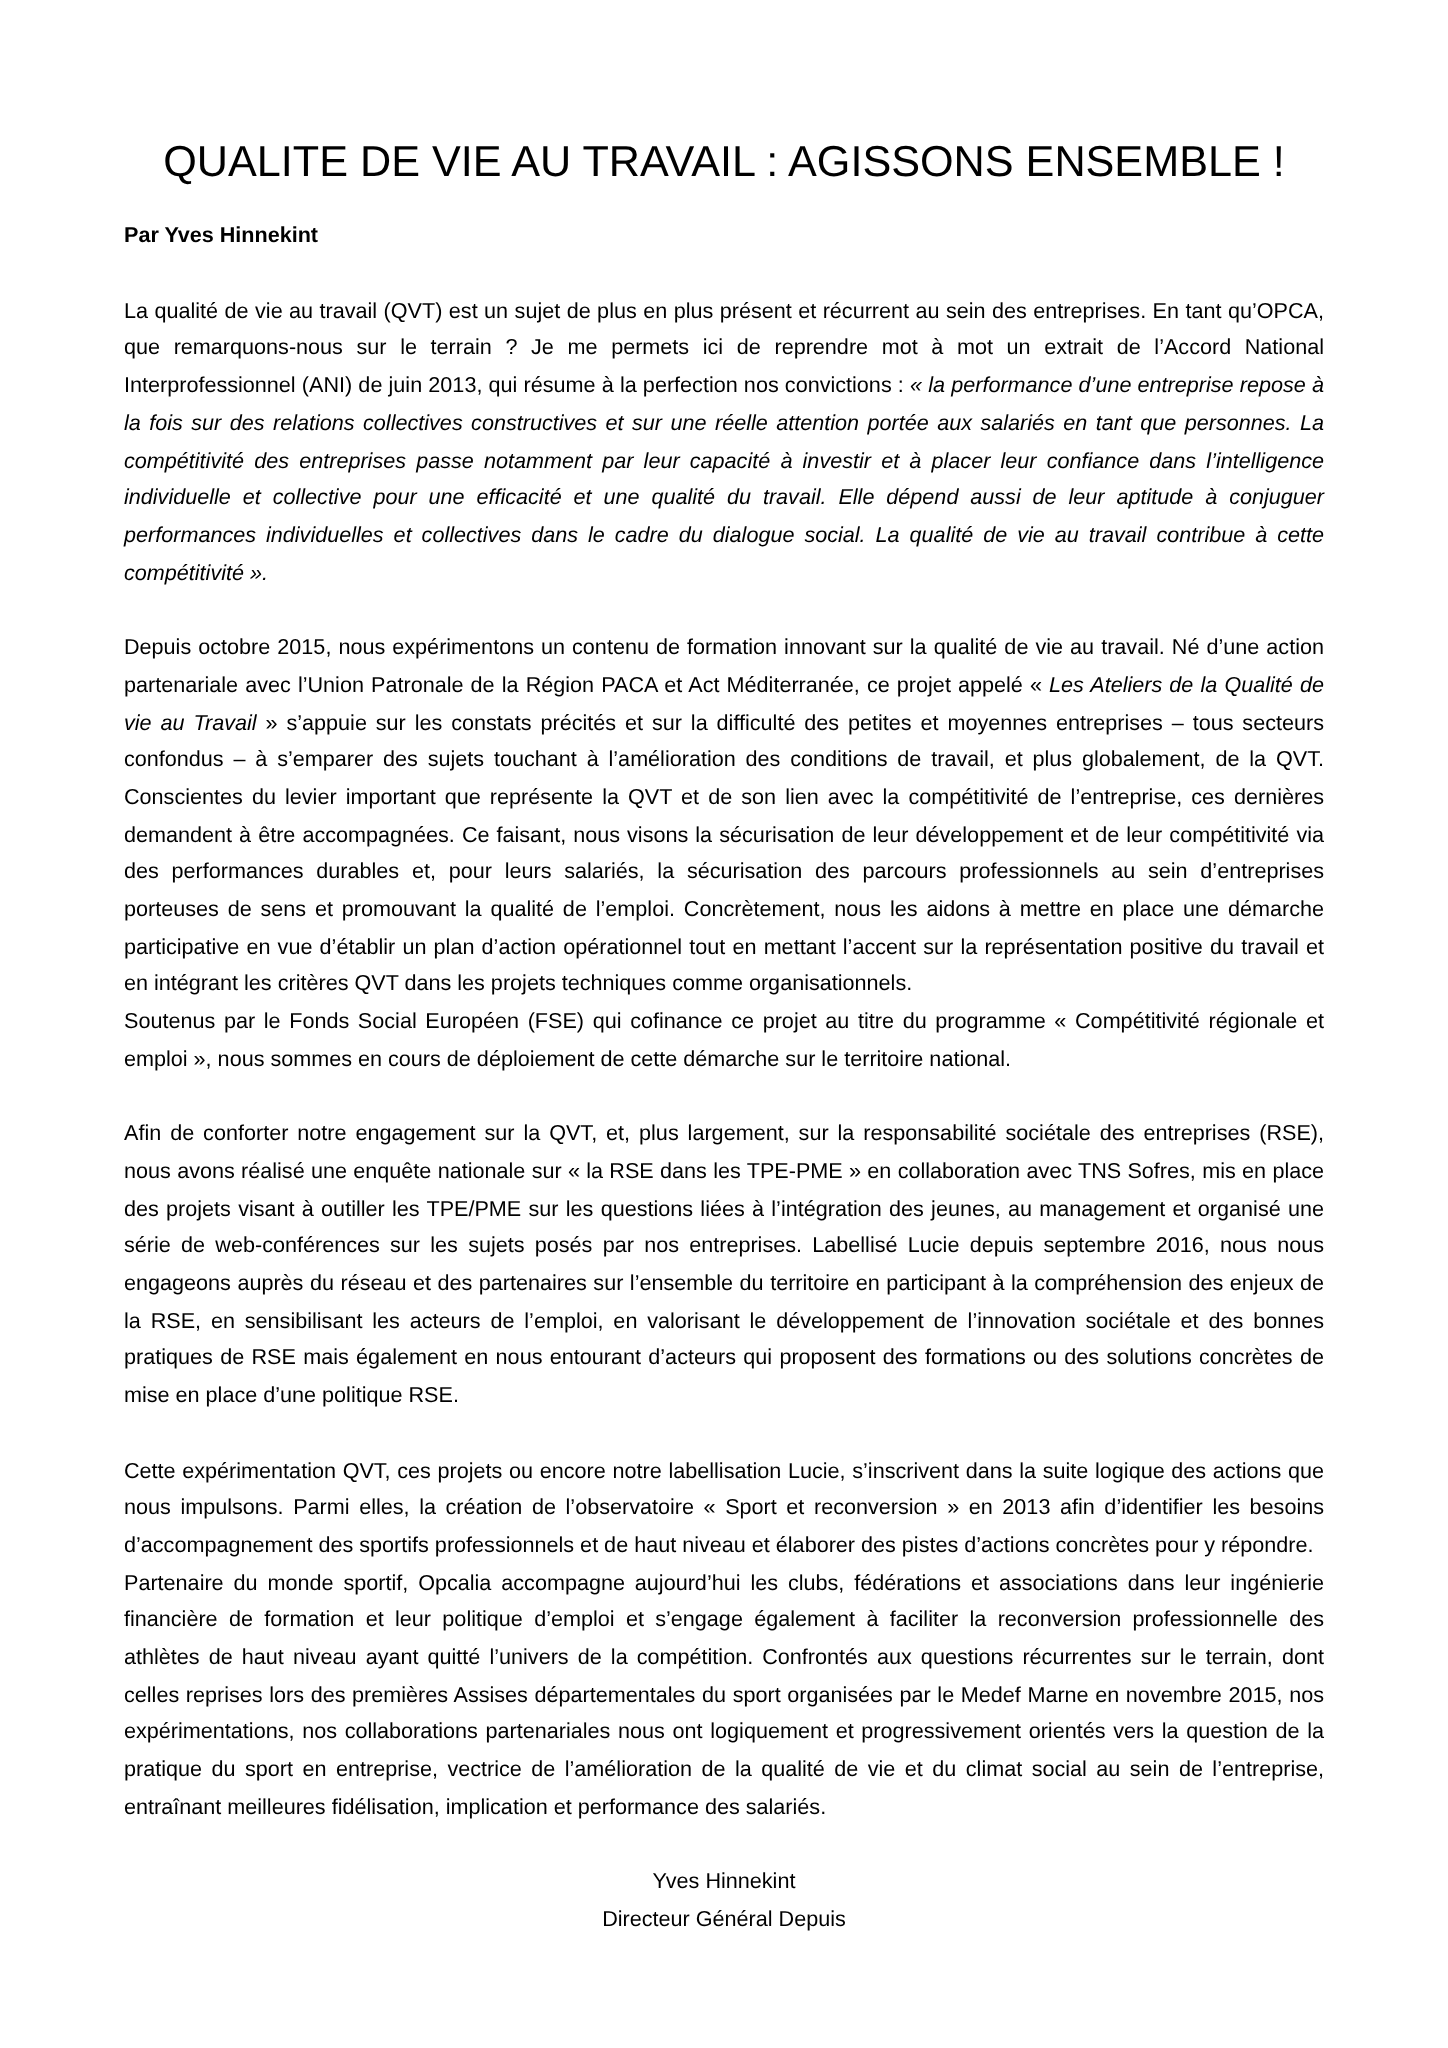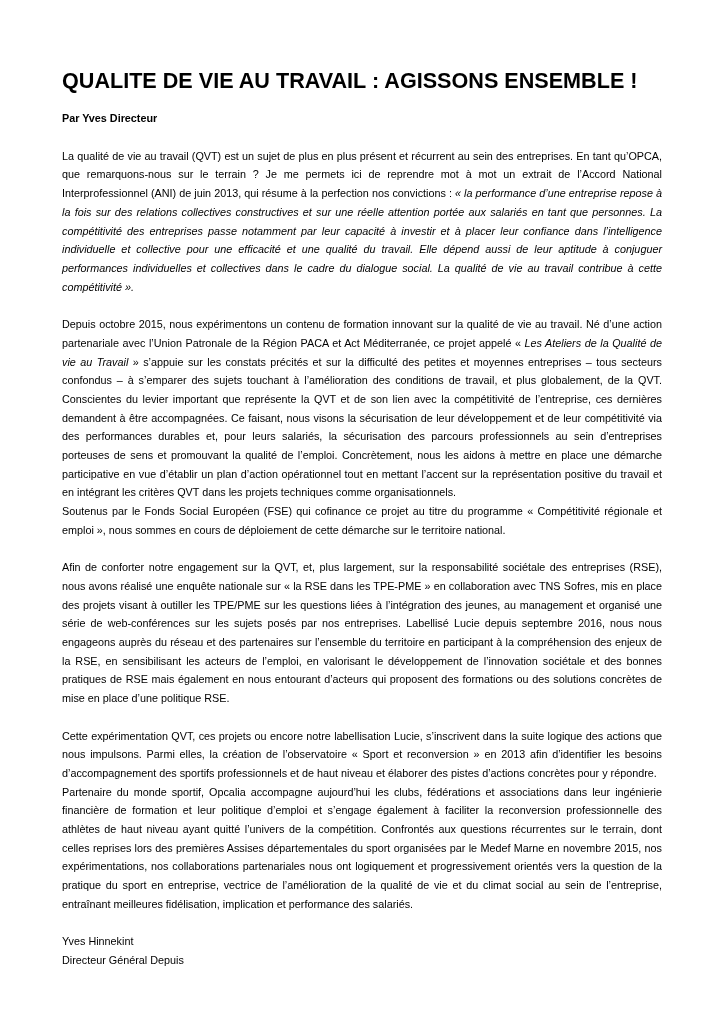--- a/index.html
+++ b/index.html
@@ -15,48 +15,48 @@
     background: #ffffff;
     box-sizing: border-box;
     padding: 72px 62px 0 62px;
     font-family: "Liberation Sans", "DejaVu Sans", sans-serif;
     font-size: 10.8px;
     line-height: 18.7px;
     color: #000000;
     overflow: hidden;
   }
   .doc-title {
-    text-align: left;
-    font-weight: bold;
+    text-align: center;
+    font-weight: normal;
     margin: 0 0 18.7px 0;
   }
   .byline {
     font-weight: bold;
     margin: 0 0 18.7px 0;
   }
   .para {
     text-align: justify;
     margin: 0 0 18.7px 0;
   }
   .para em {
     font-style: italic;
   }
   .signature {
-    text-align: left;
+    text-align: center;
   }
   .signature div {
     line-height: 18.7px;
   }
 </style>
 </head>
 <body>
 
 <div class="page">
   <h1 class="doc-title">QUALITE DE VIE AU TRAVAIL : AGISSONS ENSEMBLE !</h1>
-  <p class="byline">Par Yves Directeur</p>
+  <p class="byline">Par Yves Hinnekint</p>
   <div>
       <p class="para"><span>La qualité de vie au travail (QVT) est un sujet de plus en plus présent et récurrent au sein des entreprises. En tant qu’OPCA, que remarquons-nous sur le terrain ? Je me permets ici de reprendre mot à mot un extrait de l’Accord National Interprofessionnel (ANI) de juin 2013, qui résume à la perfection nos convictions : </span><em>« la performance d’une entreprise repose à la fois sur des relations collectives constructives et sur une réelle attention portée aux salariés en tant que personnes. La compétitivité des entreprises passe notamment par leur capacité à investir et à placer leur confiance dans l’intelligence individuelle et collective pour une efficacité et une qualité du travail. Elle dépend aussi de leur aptitude à conjuguer performances individuelles et collectives dans le cadre du dialogue social. La qualité de vie au travail contribue à cette compétitivité ».</em></p>
       <p class="para"><span>Depuis octobre 2015, nous expérimentons un contenu de formation innovant sur la qualité de vie au travail. Né d’une action partenariale avec l’Union Patronale de la Région PACA et Act Méditerranée, ce projet appelé « </span><em>Les Ateliers de la Qualité de vie au Travail</em><span> » s’appuie sur les constats précités et sur la difficulté des petites et moyennes entreprises – tous secteurs confondus – à s’emparer des sujets touchant à l’amélioration des conditions de travail, et plus globalement, de la QVT. Conscientes du levier important que représente la QVT et de son lien avec la compétitivité de l’entreprise, ces dernières demandent à être accompagnées. Ce faisant, nous visons la sécurisation de leur développement et de leur compétitivité via des performances durables et, pour leurs salariés, la sécurisation des parcours professionnels au sein d’entreprises porteuses de sens et promouvant la qualité de l’emploi. Concrètement, nous les aidons à mettre en place une démarche participative en vue d’établir un plan d’action opérationnel tout en mettant l’accent sur la représentation positive du travail et en intégrant les critères QVT dans les projets techniques comme organisationnels.</span><br><span>Soutenus par le Fonds Social Européen (FSE) qui cofinance ce projet au titre du programme « Compétitivité régionale et emploi », nous sommes en cours de déploiement de cette démarche sur le territoire national.</span></p>
       <p class="para"><span>Afin de conforter notre engagement sur la QVT, et, plus largement, sur la responsabilité sociétale des entreprises (RSE), nous avons réalisé une enquête nationale sur « la RSE dans les TPE-PME » en collaboration avec TNS Sofres, mis en place des projets visant à outiller les TPE/PME sur les questions liées à l’intégration des jeunes, au management et organisé une série de web-conférences sur les sujets posés par nos entreprises. Labellisé Lucie depuis septembre 2016, nous nous engageons auprès du réseau et des partenaires sur l’ensemble du territoire en participant à la compréhension des enjeux de la RSE, en sensibilisant les acteurs de l’emploi, en valorisant le développement de l’innovation sociétale et des bonnes pratiques de RSE mais également en nous entourant d’acteurs qui proposent des formations ou des solutions concrètes de mise en place d’une politique RSE.</span></p>
       <p class="para"><span>Cette expérimentation QVT, ces projets ou encore notre labellisation Lucie, s’inscrivent dans la suite logique des actions que nous impulsons. Parmi elles, la création de l’observatoire « Sport et reconversion » en 2013 afin d’identifier les besoins d’accompagnement des sportifs professionnels et de haut niveau et élaborer des pistes d’actions concrètes pour y répondre.</span><br><span>Partenaire du monde sportif, Opcalia accompagne aujourd’hui les clubs, fédérations et associations dans leur ingénierie financière de formation et leur politique d’emploi et s’engage également à faciliter la reconversion professionnelle des athlètes de haut niveau ayant quitté l’univers de la compétition. Confrontés aux questions récurrentes sur le terrain, dont celles reprises lors des premières Assises départementales du sport organisées par le Medef Marne en novembre 2015, nos expérimentations, nos collaborations partenariales nous ont logiquement et progressivement orientés vers la question de la pratique du sport en entreprise, vectrice de l’amélioration de la qualité de vie et du climat social au sein de l’entreprise, entraînant meilleures fidélisation, implication et performance des salariés.</span></p>
     </div>
   <div class="signature">
     <div>Yves Hinnekint</div>
     <div>Directeur Général Depuis</div>
   </div>

